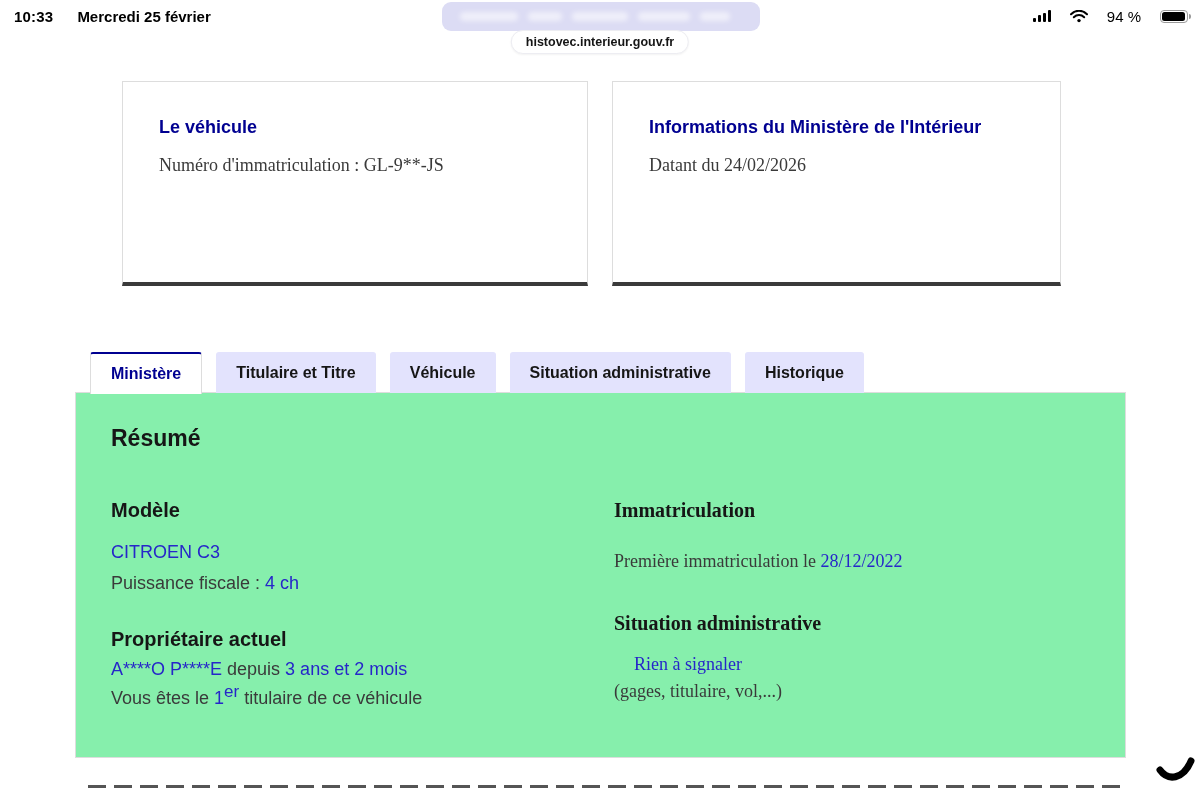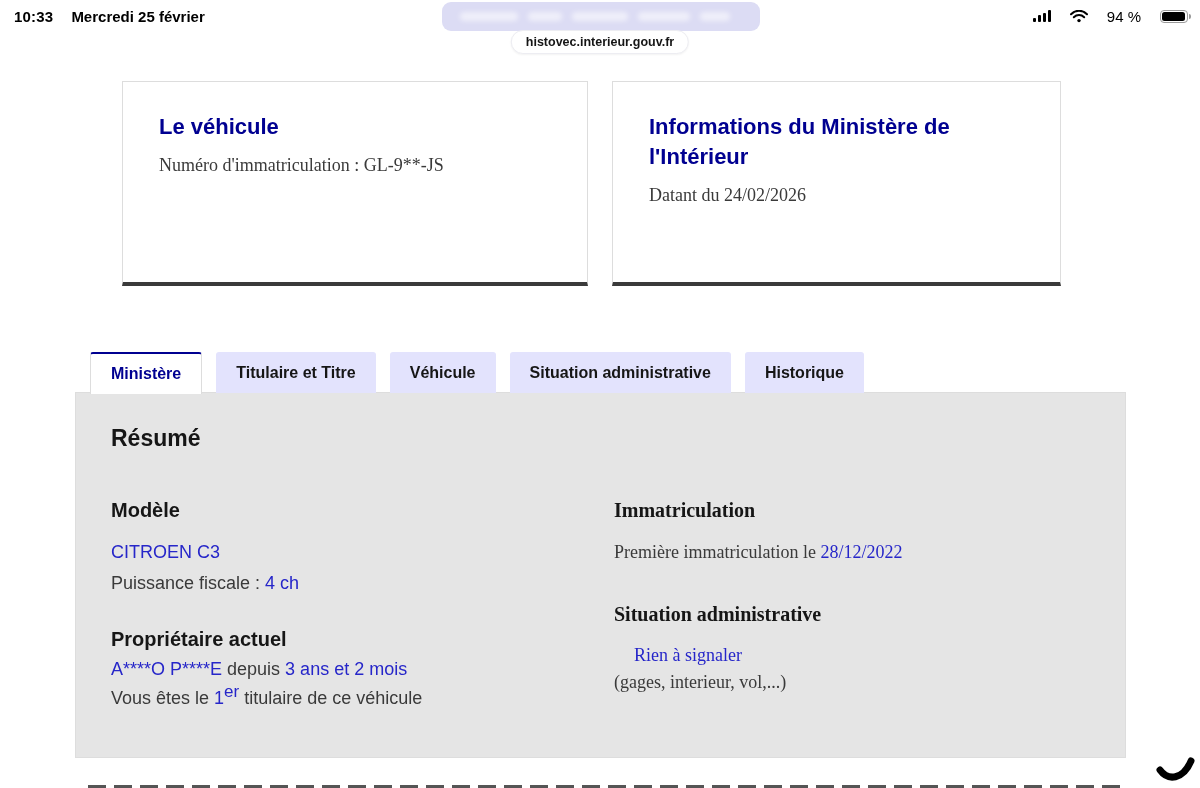--- a/index.html
+++ b/index.html
@@ -5,21 +5,21 @@
   * { margin:0; padding:0; box-sizing:border-box; }
   html,body { width:1200px; height:788px; overflow:hidden; background:#fff;
     font-family:"Liberation Sans", sans-serif; -webkit-font-smoothing:antialiased; }
   :root {
     --navy:#000091; --link:#2626c9; --gray:#3a3a3a; --tabbg:#e3e3fd;
     --border:#dddddd; --darkbar:#3a3a3a;
   }
 
   
   .status-bar { position:absolute; left:0; top:0; width:1200px; height:34px; background:#fff; }
-  .sb-left { position:absolute; left:14px; top:8px; font-size:15px; color:#000; display:flex; gap:18px; align-items:flex-end;}
+  .sb-left { position:absolute; left:14px; top:8px; font-size:15px; color:#000; display:flex; gap:24px; align-items:flex-end;}
   .sb-time { font-weight:700; letter-spacing:.2px; }
   .sb-date { font-weight:700; }
   .sb-right { position:absolute; right:12px; top:7px; display:flex; align-items:center; gap:19px; height:18px; }
   .cell-bars { display:flex; align-items:flex-end; gap:2px; height:12px; }
   .cell-bars i { display:block; width:3px; border-radius:1px; background:#000; }
   .cb1{height:4px;} .cb2{height:7px;} .cb3{height:9px;} .cb4{height:12px; background:#c8c8c8;}
   .battery-pct { font-size:15px; font-weight:500; color:#000; }
   .battery { position:relative; width:28px; height:13px; border:1px solid #9a9a9a; border-radius:4px; }
   .battery .fill { position:absolute; left:1px; top:1px; bottom:1px; width:23px; background:#000; border-radius:2.5px; }
   .battery .nub { position:absolute; right:-4px; top:3.5px; width:2.5px; height:5px; background:#9a9a9a; border-radius:0 2px 2px 0; }
@@ -33,46 +33,46 @@
   .g4{left:196px;width:52px;} .g5{left:258px;width:30px;}
   .url-pill { position:absolute; left:50%; top:30px; transform:translateX(-50%);
     background:#fff; border:1px solid #ededf2; box-shadow:0 1px 2px rgba(0,0,0,.05);
     border-radius:13px; padding:4px 14px; font-size:12.5px; font-weight:700; color:#151515; }
 
   
   .card { position:absolute; top:81px; height:205px; background:#fff;
     border:1px solid var(--border); border-bottom:4px solid var(--darkbar); padding:30px 36px 0 36px; }
   .card1 { left:122px; width:466px; }
   .card2 { left:612px; width:449px; }
-  .card h2 { font-size:22px; line-height:30px; font-weight:700; color:var(--navy); margin-bottom:13px; max-width:340px; }
+  .card h2 { font-size:18px; line-height:30px; font-weight:700; color:var(--navy); margin-bottom:13px; max-width:340px; }
   .card p { font-size:18px; color:var(--gray);font-family:Liberation Serif, serif; }
 
   
   .tabs { position:absolute; left:90px; top:352px; display:flex; gap:14px; height:41px; z-index:2; }
   .tab { font-size:16px; font-weight:700; color:#161616; background:var(--tabbg);
     padding:0 20px; display:flex; align-items:center; border-radius:3px 3px 0 0; cursor:pointer; }
   .tab.active { background:#fff; color:var(--navy); border:1px solid var(--border);
     border-top:2px solid var(--navy); border-bottom:none; height:42px; }
 
   
   .panel { position:absolute; left:75px; top:392px; width:1051px; height:366px;
-    background:#e5e5e5; border:1px solid var(--border); }
+    background:#86efac; border:1px solid var(--border); }
   .col-left { position:absolute; left:35px; top:30px; width:470px; }
   .col-right { position:absolute; left:538px; top:104px; width:470px;font-family:Liberation Serif, serif; }
   .resume-title { font-size:23px; font-weight:700; color:#161616; line-height:30px; }
   .sec-h { font-size:20px; font-weight:700; color:#161616; line-height:26px; }
   .h-model { margin-top:44px; } .h-owner { margin-top:30px; }
   .h-admin { margin-top:36px; }
   .line { font-size:18px; line-height:25px; color:var(--gray); }
   .blue { color:var(--link); }
   .model-value { margin-top:17px; }
   .power-line { margin-top:6px; }
   .owner-line { margin-top:5px; }
   .holder-line { margin-top:4px; }
-  .reg-line { margin-top:17px; }
+  .reg-line { margin-top:26px; }
   .admin-status { margin-top:16px; padding-left:20px; }
   .admin-note { margin-top:2px; }
   sup { font-size:17px; vertical-align:super; line-height:0; }
 
   
   .bottom-dashes { position:absolute; left:88px; top:785px; width:1040px; height:3px;
     background:repeating-linear-gradient(90deg,#555 0 18px,transparent 18px 26px); }
   .bottom-arc { position:absolute; left:1155px; top:748px; }
 </style>
 </head>
@@ -143,21 +143,21 @@
     <div class="line owner-line"><span class="blue">A****O P****E</span><span> depuis </span><span class="blue">3 ans et 2 mois</span></div>
     <div class="line holder-line"><span>Vous êtes le </span><span class="blue"><span>1</span><sup>er</sup></span><span> titulaire de ce véhicule</span></div>
   </div>
 
   <div class="col-right">
     <div class="sec-h">Immatriculation</div>
     <div class="line reg-line"><span>Première immatriculation le </span><span class="blue">28/12/2022</span></div>
 
     <div class="sec-h h-admin">Situation administrative</div>
     <div class="line blue admin-status">Rien à signaler</div>
-    <div class="line admin-note">(gages, interieur, vol,...)</div>
+    <div class="line admin-note">(gages, titulaire, vol,...)</div>
   </div>
 
 </div>
 
 <div class="bottom-dashes"></div>
 <svg class="bottom-arc" width="44" height="38" viewBox="0 0 44 38">
   <path d="M5 22 C13 33 28 32 36 13" fill="none" stroke="#000" stroke-width="7" stroke-linecap="round"></path>
 </svg>
 
 </body></html>

